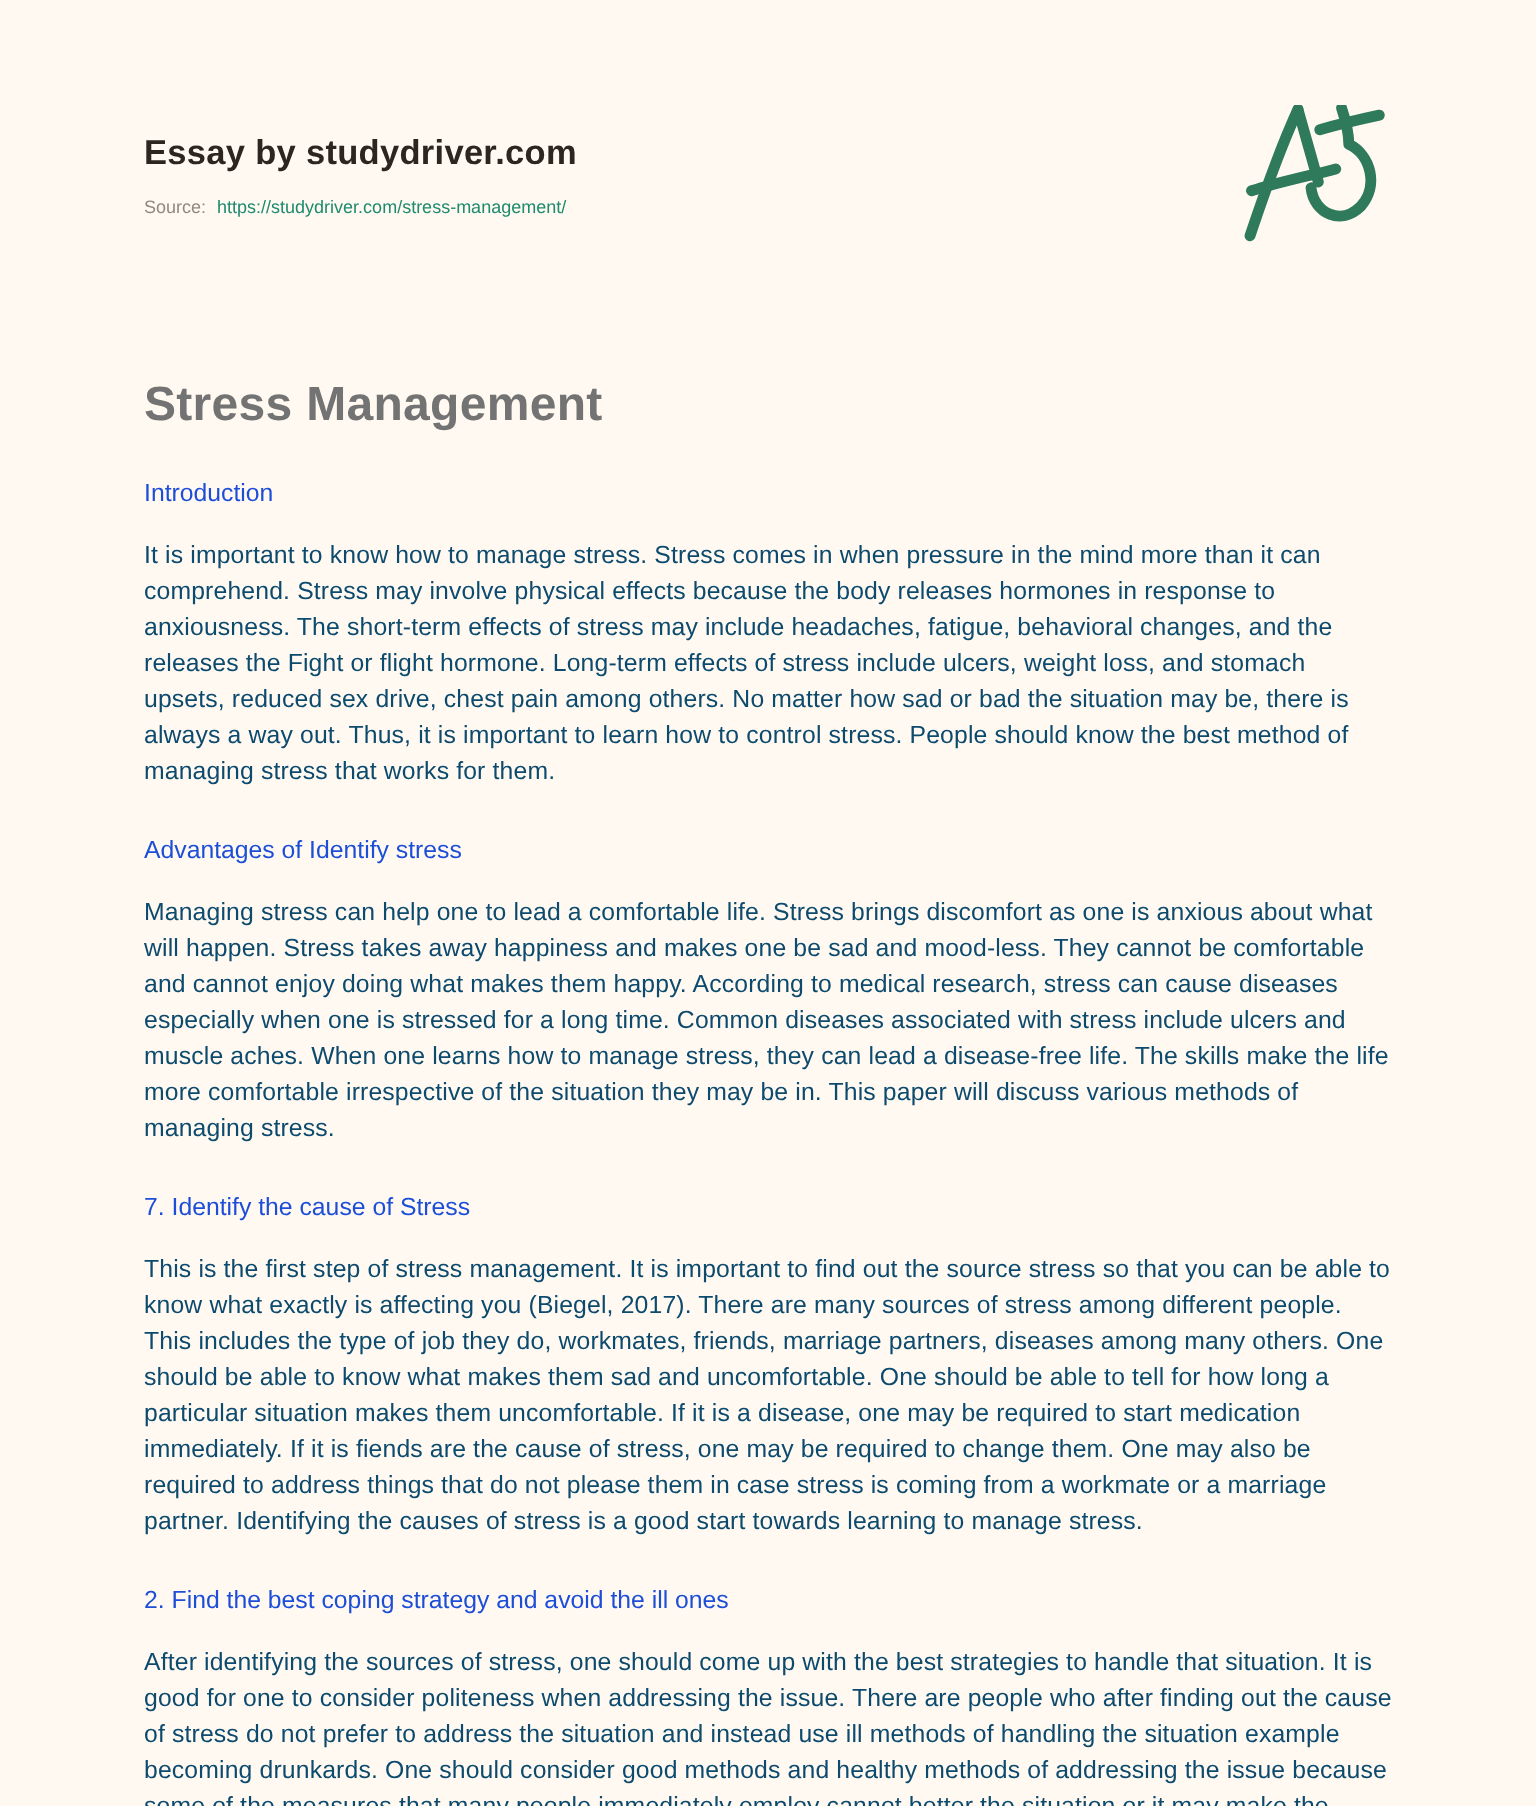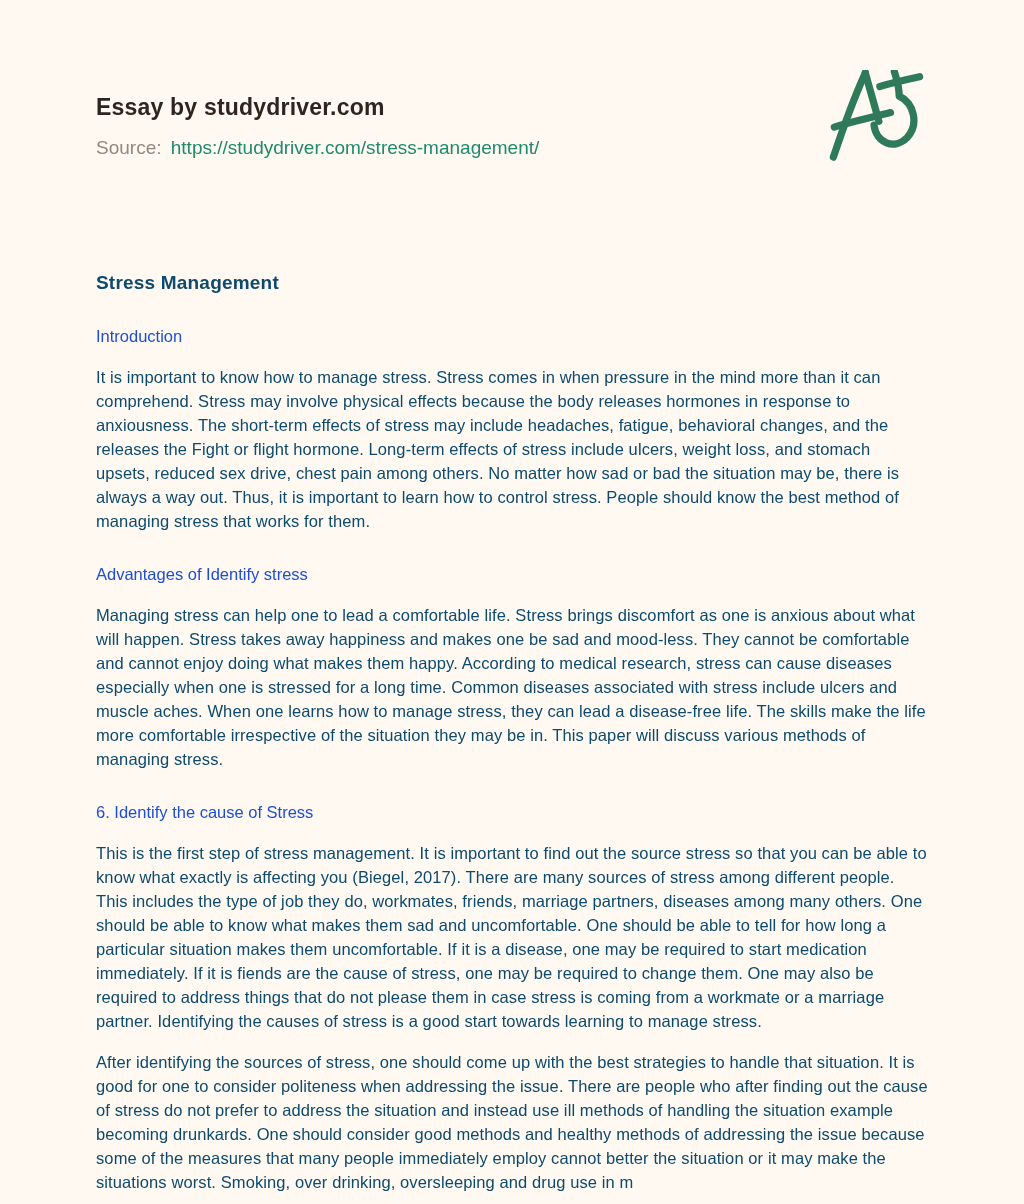--- a/index.html
+++ b/index.html
@@ -17,53 +17,53 @@
   .page {
     padding: 72px 96px 0 96px;
     position: relative;
     box-sizing: border-box;
     width: 1024px;
     height: 1204px;
   }
   .header-row {
     display: flex;
     justify-content: space-between;
-    align-items: flex-end;
+    align-items: center;
   }
   .header-title {
     font-size: 23px;
     font-weight: 700;
     color: #2B2620;
     letter-spacing: 0.2px;
     line-height: 1.3;
     margin: 0;
   }
   .source-line {
     margin-top: 13px;
-    font-size: 19px;
+    font-size: 12px;
     color: #8F8981;
     line-height: 1.4;
   }
   .source-link {
     color: #1E8A6E;
     text-decoration: none;
     margin-left: 4px;
   }
   .logo {
     width: 98px;
     height: 92px;
     margin-top: -2px;
     margin-right: 4px;
     flex: 0 0 auto;
   }
   .essay-title {
-    margin: 110px 0 0 0;
-    font-size: 19px;
+    margin: 88px 0 0 0;
+    font-size: 32px;
     font-weight: 700;
-    color: #0c4a6e;
+    color: #737373;
     letter-spacing: 0.2px;
     line-height: 1.2;
   }
   .section-heading {
     margin: 29px 0 0 0;
     font-size: 16.5px;
     font-weight: 400;
     color: #1d4ed8;
     line-height: 24px;
   }
@@ -107,22 +107,23 @@
       <div class="section-heading">Introduction</div>
       <p class="para">It is important to know how to manage stress. Stress comes in when pressure in the mind more than it can comprehend. Stress may involve physical effects because the body releases hormones in response to anxiousness. The short-term effects of stress may include headaches, fatigue, behavioral changes, and the releases the Fight or flight hormone. Long-term effects of stress include ulcers, weight loss, and stomach upsets, reduced sex drive, chest pain among others. No matter how sad or bad the situation may be, there is always a way out. Thus, it is important to learn how to control stress. People should know the best method of managing stress that works for them.</p>
     </div>
 
     <div>
       <div class="section-heading">Advantages of Identify stress</div>
       <p class="para">Managing stress can help one to lead a comfortable life. Stress brings discomfort as one is anxious about what will happen. Stress takes away happiness and makes one be sad and mood-less. They cannot be comfortable and cannot enjoy doing what makes them happy. According to medical research, stress can cause diseases especially when one is stressed for a long time. Common diseases associated with stress include ulcers and muscle aches. When one learns how to manage stress, they can lead a disease-free life. The skills make the life more comfortable irrespective of the situation they may be in. This paper will discuss various methods of managing stress.</p>
     </div>
 
     <div>
-      <div class="section-heading">6. Identify the cause of Stress</div>
+      <div class="section-heading">7. Identify the cause of Stress</div>
       <p class="para">This is the first step of stress management. It is important to find out the source stress so that you can be able to know what exactly is affecting you (Biegel, 2017). There are many sources of stress among different people. This includes the type of job they do, workmates, friends, marriage partners, diseases among many others. One should be able to know what makes them sad and uncomfortable. One should be able to tell for how long a particular situation makes them uncomfortable. If it is a disease, one may be required to start medication immediately. If it is fiends are the cause of stress, one may be required to change them. One may also be required to address things that do not please them in case stress is coming from a workmate or a marriage partner. Identifying the causes of stress is a good start towards learning to manage stress.</p>
     </div>
 
     <div>
+      <div class="section-heading">2. Find the best coping strategy and avoid the ill ones</div>
       <p class="para">After identifying the sources of stress, one should come up with the best strategies to handle that situation. It is good for one to consider politeness when addressing the issue. There are people who after finding out the cause of stress do not prefer to address the situation and instead use ill methods of handling the situation example becoming drunkards. One should consider good methods and healthy methods of addressing the issue because some of the measures that many people immediately employ cannot better the situation or it may make the situations worst. Smoking, over drinking, oversleeping and drug use in m</p>
     </div>
 
   </div>
 </div>
 
 </body></html>

